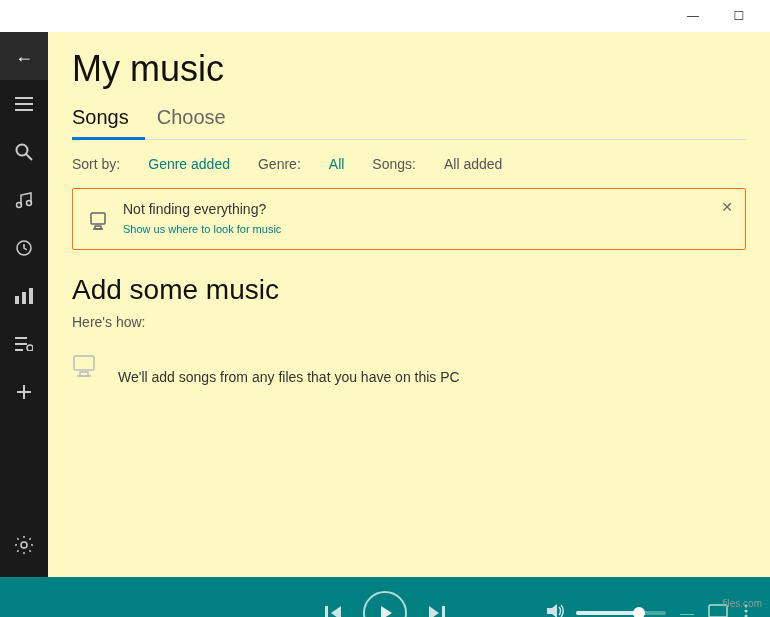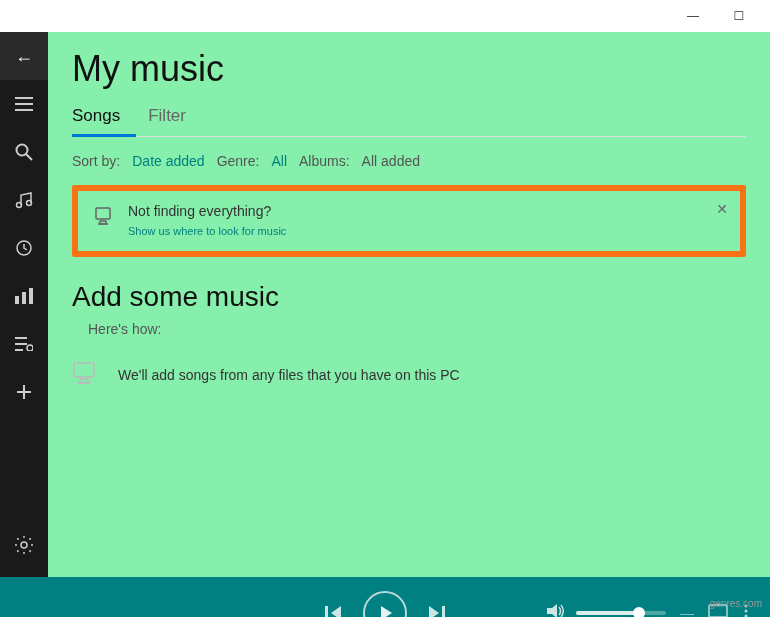--- a/index.html
+++ b/index.html
@@ -66,21 +66,21 @@
     .sidebar-bottom {
       display: flex;
       flex-direction: column;
       align-items: center;
       padding-bottom: 8px;
     }
 
     
     .main-content {
       flex: 1;
-      background: #86efac;
+      background: #fef9c3;
       padding: 12px 24px 16px 24px;
       overflow-y: auto;
     }
 
     .page-title {
       font-size: 36px;
       font-weight: 300;
       color: #111;
       margin-bottom: 8px;
       margin-top: 4px;
@@ -88,52 +88,52 @@
 
     
     .tabs {
       display: flex;
       border-bottom: 1px solid #ddd;
       margin-bottom: 16px;
     }
     .tab {
       padding: 8px 16px 8px 0;
       margin-right: 12px;
-      font-size: 17px;
+      font-size: 20px;
       color: #666;
       cursor: pointer;
       border-bottom: 3px solid transparent;
       margin-bottom: -1px;
     }
     .tab.active {
       color: #111;
       border-bottom: 3px solid #0078d7;
       font-weight: 500;
     }
     .tab:first-child { padding-left: 0; }
 
     
     .filter-bar {
       display: flex;
       align-items: center;
-      gap: 12px;
+      gap: 28px;
       margin-bottom: 16px;
       font-size: 14px;
       color: #555;
     }
     .filter-label { color: #555; }
     .filter-value { color: #008080; cursor: pointer; }
 
     
     .info-banner {
-      border: 6px solid #f97316;
+      border: 1px solid #f97316;
       border-radius: 2px;
       padding: 12px 16px;
       display: flex;
-      align-items: flex-start;
+      align-items: flex-end;
       margin-bottom: 24px;
       position: relative;
     }
     .info-banner-icon {
       font-size: 20px;
       color: #555;
       margin-right: 12px;
       flex-shrink: 0;
       margin-top: 2px;
     }
@@ -165,25 +165,24 @@
     .add-music-title {
       font-size: 28px;
       font-weight: 300;
       color: #111;
       margin-bottom: 8px;
     }
     .add-music-subtitle {
       font-size: 14px;
       color: #555;
       margin-bottom: 20px;
-      margin-left: 16px;
     }
     .add-music-item {
       display: flex;
-      align-items: center;
+      align-items: flex-end;
       gap: 16px;
     }
     .add-music-item-icon {
       font-size: 28px;
       color: #aaa;
       flex-shrink: 0;
       margin-top: 2px;
     }
     .add-music-item-text { }
     .add-music-item-desc {
@@ -348,29 +347,29 @@
         </svg>
       </div>
     </div>
   </div>
 
   <div class="main-content">
     <h1 class="page-title">My music</h1>
 
     <div class="tabs">
       <div class="tab active">Songs</div>
-      <div class="tab">Filter</div>
+      <div class="tab">Choose</div>
     </div>
 
     <div class="filter-bar">
       <span class="filter-label">Sort by:</span>
-      <span class="filter-value">Date added</span>
+      <span class="filter-value">Genre added</span>
       <span class="filter-label">Genre:</span>
       <span class="filter-value">All</span>
-      <span class="filter-label">Albums:</span>
+      <span class="filter-label">Songs:</span>
       <span class="filter-label">All added</span>
     </div>
 
     <div class="info-banner">
       <div class="info-banner-icon">
         <svg width="22" height="22" viewBox="0 0 22 22" fill="none">
           <rect x="2" y="3" width="14" height="11" rx="1" stroke="#666" stroke-width="1.5"></rect>
           <rect x="6" y="16" width="6" height="3" rx="0.5" stroke="#666" stroke-width="1.5"></rect>
           <line x1="4" y1="19" x2="14" y2="19" stroke="#666" stroke-width="1.5"></line>
         </svg>
@@ -444,13 +443,13 @@
       <svg width="16" height="16" viewBox="0 0 16 16" fill="none">
         <circle cx="8" cy="3" r="1.5" fill="rgba(255,255,255,0.7)"></circle>
         <circle cx="8" cy="8" r="1.5" fill="rgba(255,255,255,0.7)"></circle>
         <circle cx="8" cy="13" r="1.5" fill="rgba(255,255,255,0.7)"></circle>
       </svg>
     </div>
   </div>
 
 </div>
 
-<div class="watermark">genres.com</div>
+<div class="watermark">files.com</div>
 
 </body></html>

